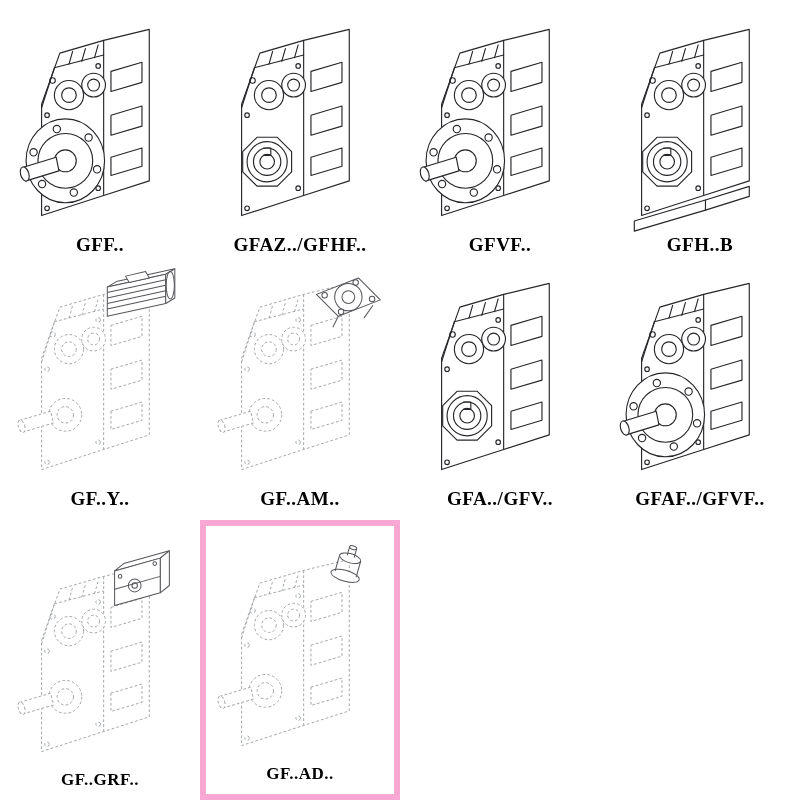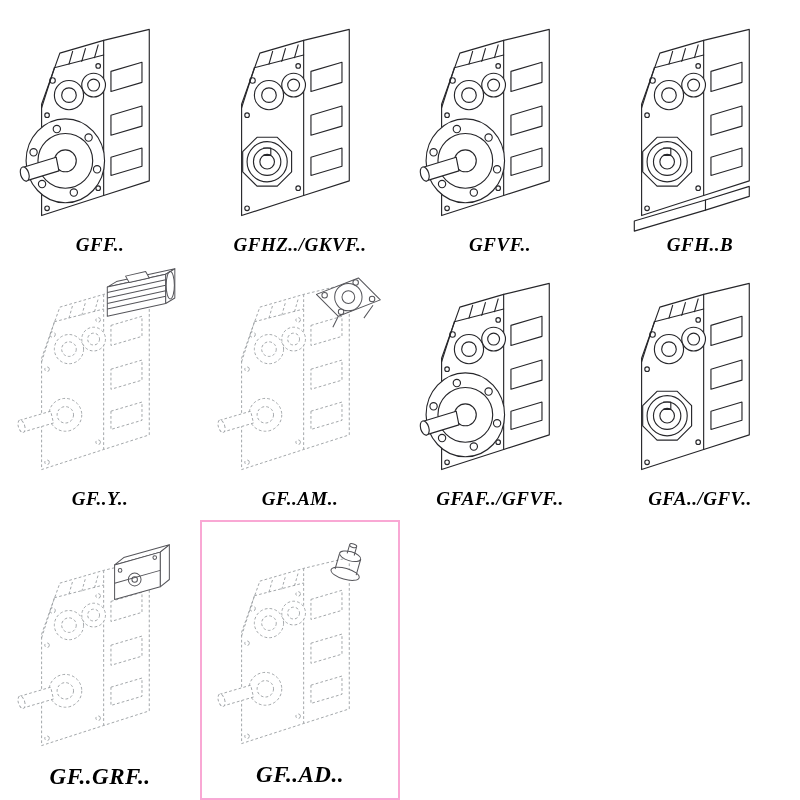--- a/index.html
+++ b/index.html
@@ -2,33 +2,33 @@
 <html><head>
 <meta charset="utf-8">
 <style>
   * { margin:0; padding:0; box-sizing:border-box; }
   html,body { width:800px; height:800px; background:#ffffff; }
   body { font-family:"Liberation Serif", serif; color:#000; }
   .grid {
     display:grid;
     grid-template-columns:repeat(4,200px);
     grid-template-rows:266px 254px 280px;
-    width:800px; height:689px;font-style:italic;
+    width:800px; height:689px;
   }
   .cell {
     display:flex; flex-direction:column; align-items:center; justify-content:flex-end;
     padding-bottom:10px; overflow:hidden;
   }
   .cell svg.drawing { width:184px; height:219px; flex:0 0 auto; }
   .label {
     font-weight:bold; font-size:19px; letter-spacing:.5px; margin-top:2px;
     white-space:nowrap;
   }
-  .label.big { font-size:23px; }
-  .bordered { border:2px solid #f9a8d4; }
+  .label.big { font-size:17px; }
+  .bordered { border:6px solid #f9a8d4; }
   
   .solid { stroke:#26262a; stroke-width:1.25; fill:none; stroke-linejoin:round; stroke-linecap:round; }
   .dash  { stroke:#9a9ea2; stroke-width:1;   fill:none; stroke-dasharray:3 2.4; stroke-linejoin:round; }
   .att   { stroke:#55555a; stroke-width:1.1; fill:none; stroke-linejoin:round; }
 </style>
 </head>
 <body>
 
 <svg width="0" height="0" style="position:absolute" aria-hidden="true">
 <defs>
@@ -141,21 +141,21 @@
     <div class="label">GFF..</div>
   </div>
 
   <div class="cell">
     <svg class="drawing" viewBox="0 0 200 240">
       <g class="solid">
           <use href="#sym-housing"></use>
           <use href="#sym-hub"></use>
         </g>
     </svg>
-    <div class="label">GFHZ../GKVF..</div>
+    <div class="label">GFAZ../GFHF..</div>
   </div>
 
 
   <div class="cell">
     <svg class="drawing" viewBox="0 0 200 240">
       <g class="solid">
           <use href="#sym-housing"></use>
           <use href="#sym-flange"></use>
         </g>
     </svg>
@@ -197,38 +197,38 @@
           <use href="#sym-att-flange-plate"></use>
         </g>
     </svg>
     <div class="label">GF..AM..</div>
   </div>
 
   <div class="cell">
     <svg class="drawing" viewBox="0 0 200 240">
       <g class="solid">
           <use href="#sym-housing"></use>
+          <use href="#sym-hub"></use>
+        </g>
+    </svg>
+    <div class="label">GFA../GFV..</div>
+  </div>
+
+  <div class="cell">
+    <svg class="drawing" viewBox="0 0 200 240">
+      <g class="solid">
+          <use href="#sym-housing"></use>
           <use href="#sym-flange"></use>
         </g>
     </svg>
     <div class="label">GFAF../GFVF..</div>
   </div>
 
   <div class="cell">
     <svg class="drawing" viewBox="0 0 200 240">
-      <g class="solid">
-          <use href="#sym-housing"></use>
-          <use href="#sym-hub"></use>
-        </g>
-    </svg>
-    <div class="label">GFA../GFV..</div>
-  </div>
-
-  <div class="cell">
-    <svg class="drawing" viewBox="0 0 200 240">
       <g class="dash">
           <use href="#sym-housing"></use>
           <use href="#sym-dash-hub"></use>
         </g>
       <g class="att">
           <use href="#sym-att-box"></use>
         </g>
     </svg>
     <div class="label big">GF..GRF..</div>
   </div>

